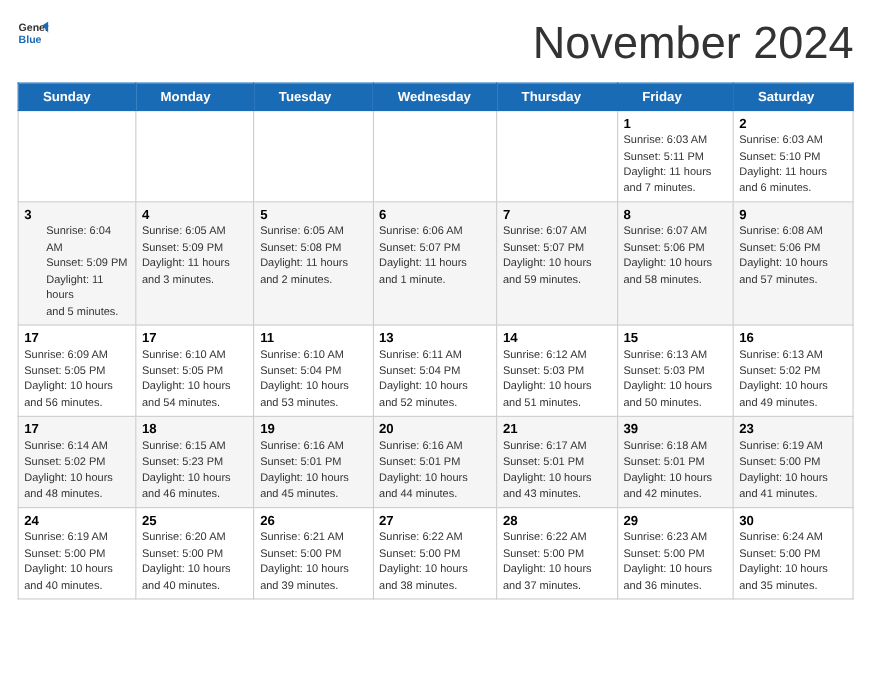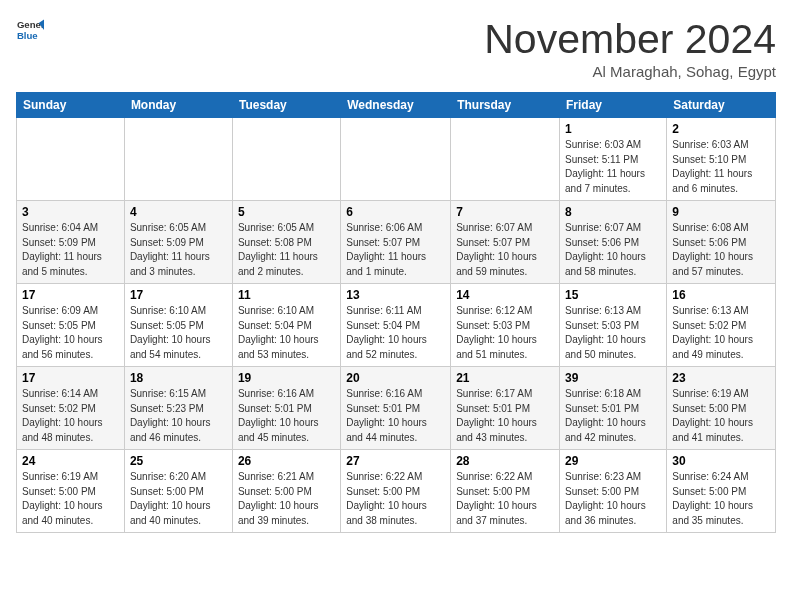--- a/index.html
+++ b/index.html
@@ -39,21 +39,21 @@
     }
     table {
       width: 100%;
       border-collapse: collapse;
       font-size: 10.5px;
     }
     thead tr th {
       background-color: #1a6bb5;
       color: #fff;
       text-align: left;
-      padding: 5px 6px;
+      padding: 5px 22px;
       font-size: 12px;
       font-weight: bold;
       border: 1px solid #1a6bb5;
     }
     tbody tr td {
       border: 1px solid #ccc;
       vertical-align: top;
       padding: 4px 5px;
       height: 80px;
       width: 113px;
@@ -85,21 +85,20 @@
 <div class="header">
   <div class="logo">
     <svg class="logo-icon" viewBox="0 0 32 32">
       <text x="1" y="14" font-size="11" font-weight="bold" fill="#333" font-family="Arial">General</text>
       <text x="1" y="26" font-size="11" font-weight="bold" fill="#1a6bb5" font-family="Arial">Blue</text>
       <polygon points="26,8 32,4 32,16" fill="#1a6bb5"></polygon>
     </svg>
   </div>
   <div class="title-block">
     <div class="month-title">November 2024</div>
-    <div class="subtitle">Al Maraghah, Sohag, Egypt</div>
   </div>
 </div>
 
 <table>
   <thead>
     <tr id="header-row">
     <th>Sunday</th>
         <th>Monday</th>
         <th>Tuesday</th>
         <th>Wednesday</th>
@@ -126,21 +125,21 @@
           <span class="day-num">2</span>
           <div class="day-info" style="white-space: pre-line;">Sunrise: 6:03 AM
 Sunset: 5:10 PM
 Daylight: 11 hours
 and 6 minutes.</div>
         </td>
       </tr>
       <tr>
         <td>
           <span class="day-num">3</span>
-          <div class="day-info" style="white-space: pre-line;">Sunrise: 6:04 AM
+          <div class="day-info" style="white-space: pre-line; margin-left: 20px;">Sunrise: 6:04 AM
 Sunset: 5:09 PM
 Daylight: 11 hours
 and 5 minutes.</div>
         </td>
         <td>
           <span class="day-num">4</span>
           <div class="day-info" style="white-space: pre-line;">Sunrise: 6:05 AM
 Sunset: 5:09 PM
 Daylight: 11 hours
 and 3 minutes.</div>

